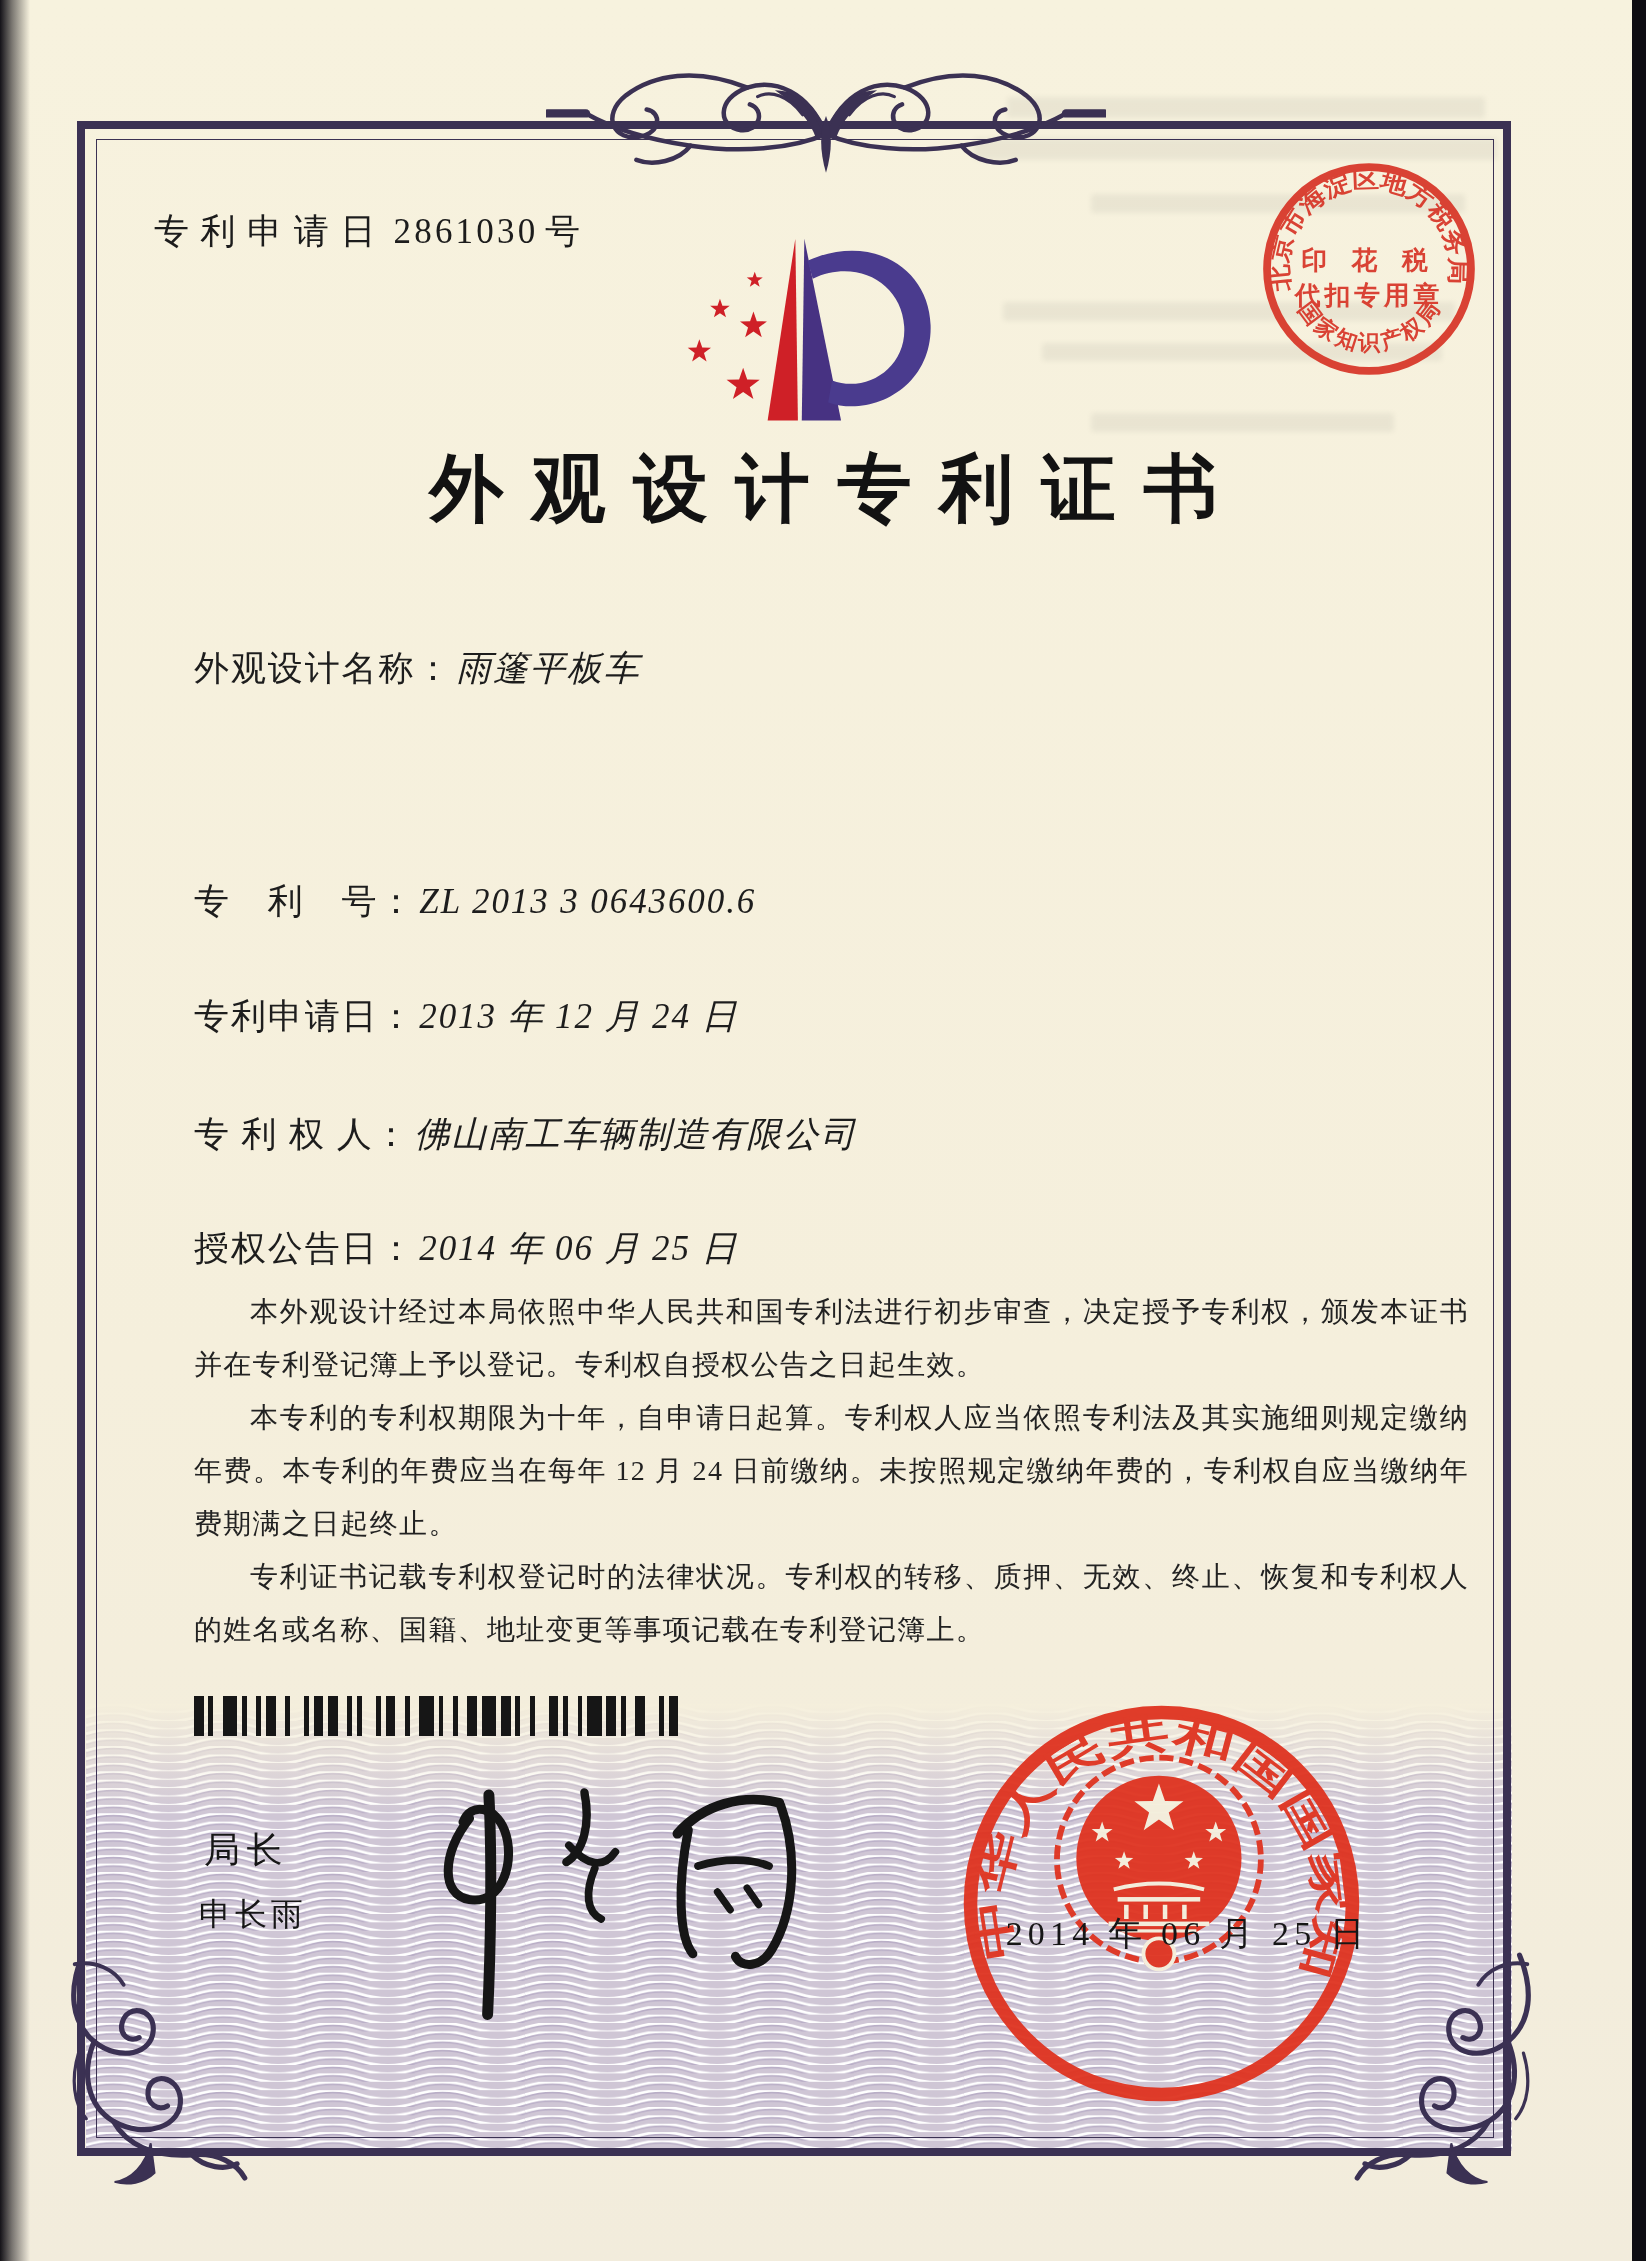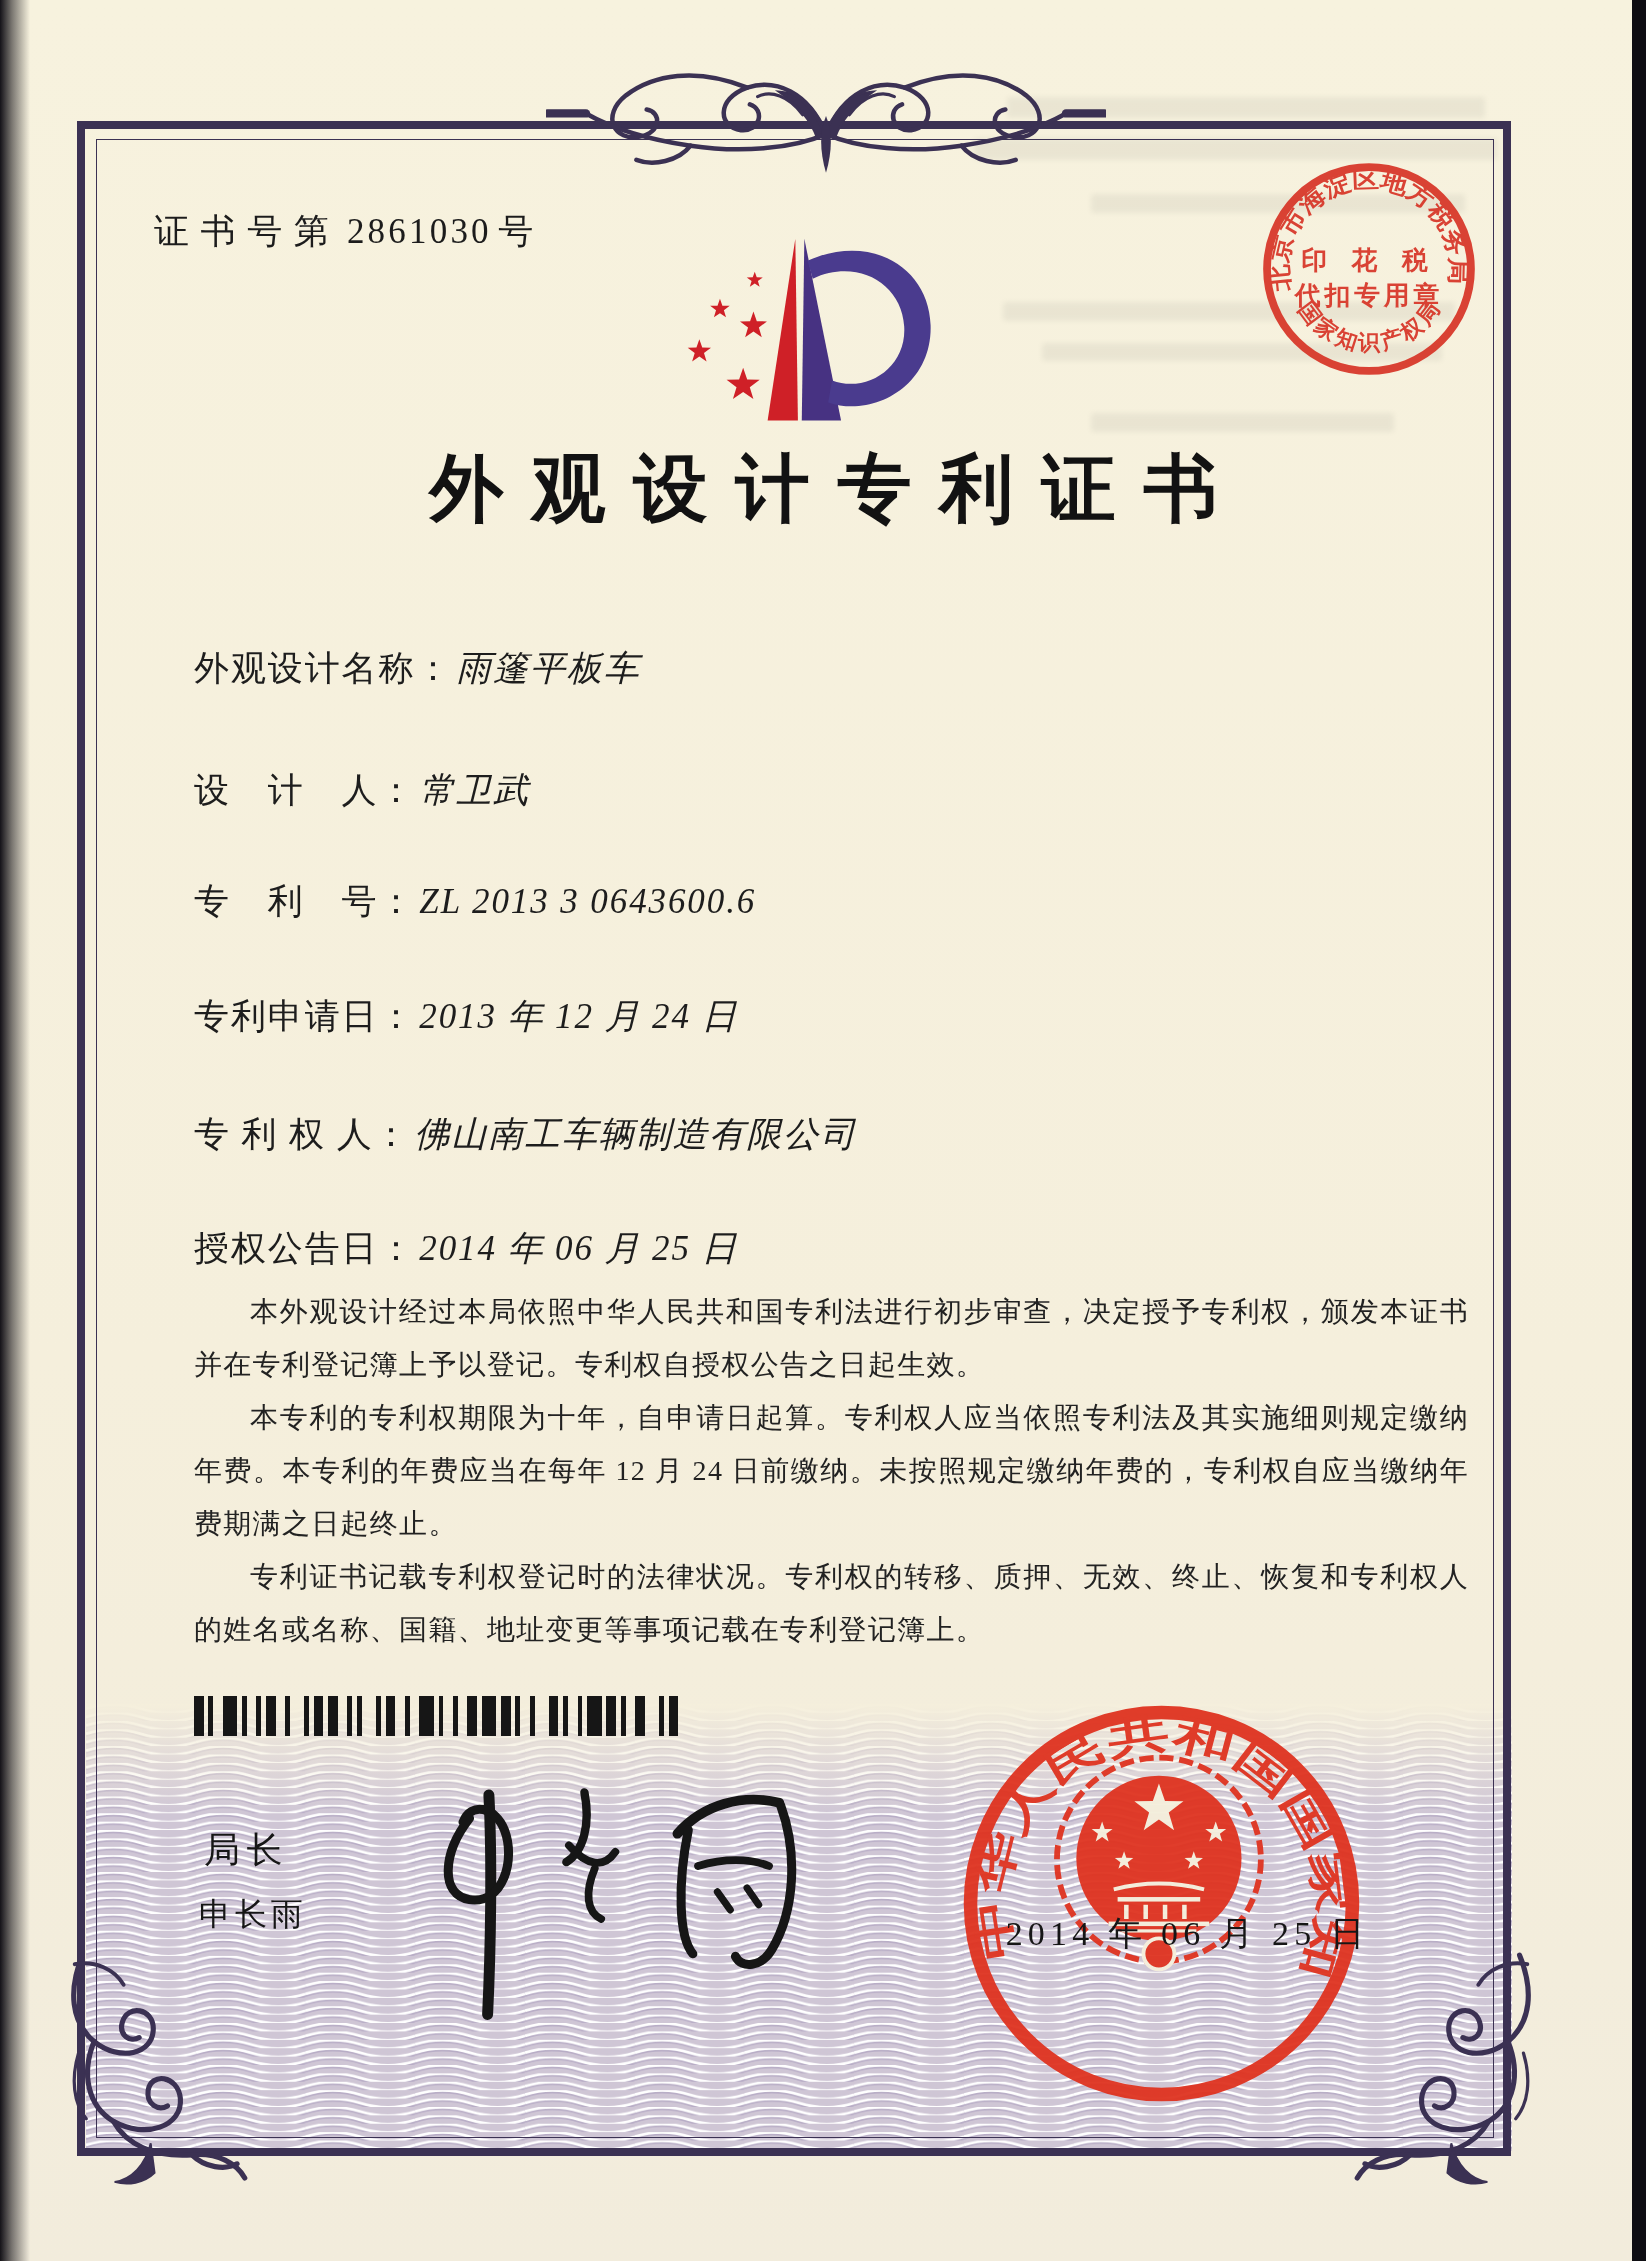--- a/index.html
+++ b/index.html
@@ -130,21 +130,21 @@
       <path d="M30,22 C62,16 92,30 106,54" stroke-width="6"></path>
       <path d="M60,142 C40,192 50,242 90,266 C140,294 198,274 194,230 C190,194 148,190 144,218 C141,240 160,250 174,242"></path>
       <path d="M90,266 C110,302 152,322 212,318 C252,314 282,332 294,354"></path>
       <path d="M212,318 C232,338 264,342 282,332"></path>
       <path d="M148,300 C140,334 118,356 92,360 C112,366 138,362 154,346 Z" fill="#3b3153" stroke-width="3"></path>
       <path d="M36,160 C24,200 28,238 48,262" stroke-width="5"></path>
     </g>
   </svg>
 
   <div class="abs certno">
-    <span class="sp">证书号第</span><span class="num">2861030</span><span class="sp">号</span>
+    <span class="sp">专利申请日</span><span class="num">2861030</span><span class="sp">号</span>
   </div>
 
   <svg class="abs logowrap" width="277" height="213" viewBox="0 0 430 330">
     <path d="M193,18 L150,300 L197,300 Z" fill="#cf2027"></path>
     <path d="M207,18 L203,300 L264,300 Z" fill="#473282"></path>
     <path d="M212,52 C310,8 400,62 403,152 C406,248 312,296 244,272 L250,238 C304,258 366,218 362,154 C358,86 288,48 220,80 Z" fill="#4a3b8e"></path>
     <polygon fill="#cf2027" points="130.0,69.0 126.9,77.8 117.6,78.0 125.1,83.6 122.4,92.5 130.0,87.2 137.6,92.5 134.9,83.6 142.4,78.0 133.1,77.8"></polygon>
     <polygon fill="#cf2027" points="76.0,111.0 72.2,121.8 60.8,122.1 69.9,129.0 66.6,139.9 76.0,133.4 85.4,139.9 82.1,129.0 91.2,122.1 79.8,121.8"></polygon>
     <polygon fill="#cf2027" points="128.0,131.0 122.8,145.9 107.1,146.2 119.6,155.7 115.1,170.8 128.0,161.8 140.9,170.8 136.4,155.7 148.9,146.2 133.2,145.9"></polygon>
     <polygon fill="#cf2027" points="44.0,174.0 39.5,186.9 25.9,187.1 36.8,195.3 32.8,208.4 44.0,200.6 55.2,208.4 51.2,195.3 62.1,187.1 48.5,186.9"></polygon>
@@ -169,23 +169,20 @@
         <text transform="translate(133.8,292.1) rotate(17.7)" font-size="34" text-anchor="middle">知</text>
         <text transform="translate(172.0,298.0) rotate(0.0)" font-size="34" text-anchor="middle">识</text>
         <text transform="translate(210.2,292.1) rotate(-17.7)" font-size="34" text-anchor="middle">产</text>
         <text transform="translate(244.9,274.8) rotate(-35.3)" font-size="34" text-anchor="middle">权</text>
         <text transform="translate(272.6,247.8) rotate(-53.0)" font-size="34" text-anchor="middle">局</text>
       </g>
   </svg>
 
   <div class="abs field-row" style="top:645px">
     <span>外观设计名称：</span><span class="val">雨篷平板车</span>
-  </div>
-  <div class="abs field-row" style="top:767px">
-    <span>设　计　人：</span><span class="val">常卫武</span>
   </div>
   <div class="abs field-row" style="top:878px">
     <span>专　利　号：</span><span class="val">ZL 2013 3 0643600.6</span>
   </div>
   <div class="abs field-row" style="top:993px">
     <span>专利申请日：</span><span class="val">2013 年 12 月 24 日</span>
   </div>
   <div class="abs field-row" style="top:1111px">
     <span>专 利 权 人：</span><span class="val">佛山南工车辆制造有限公司</span>
   </div>

